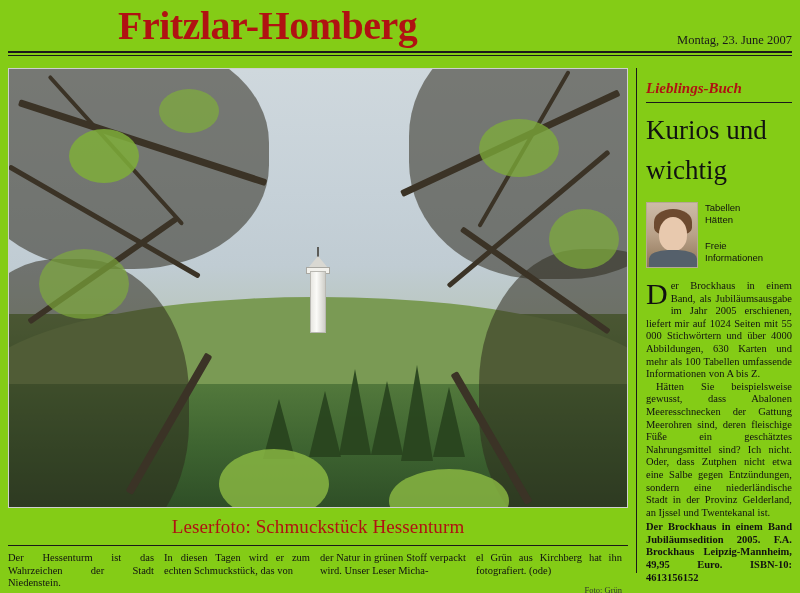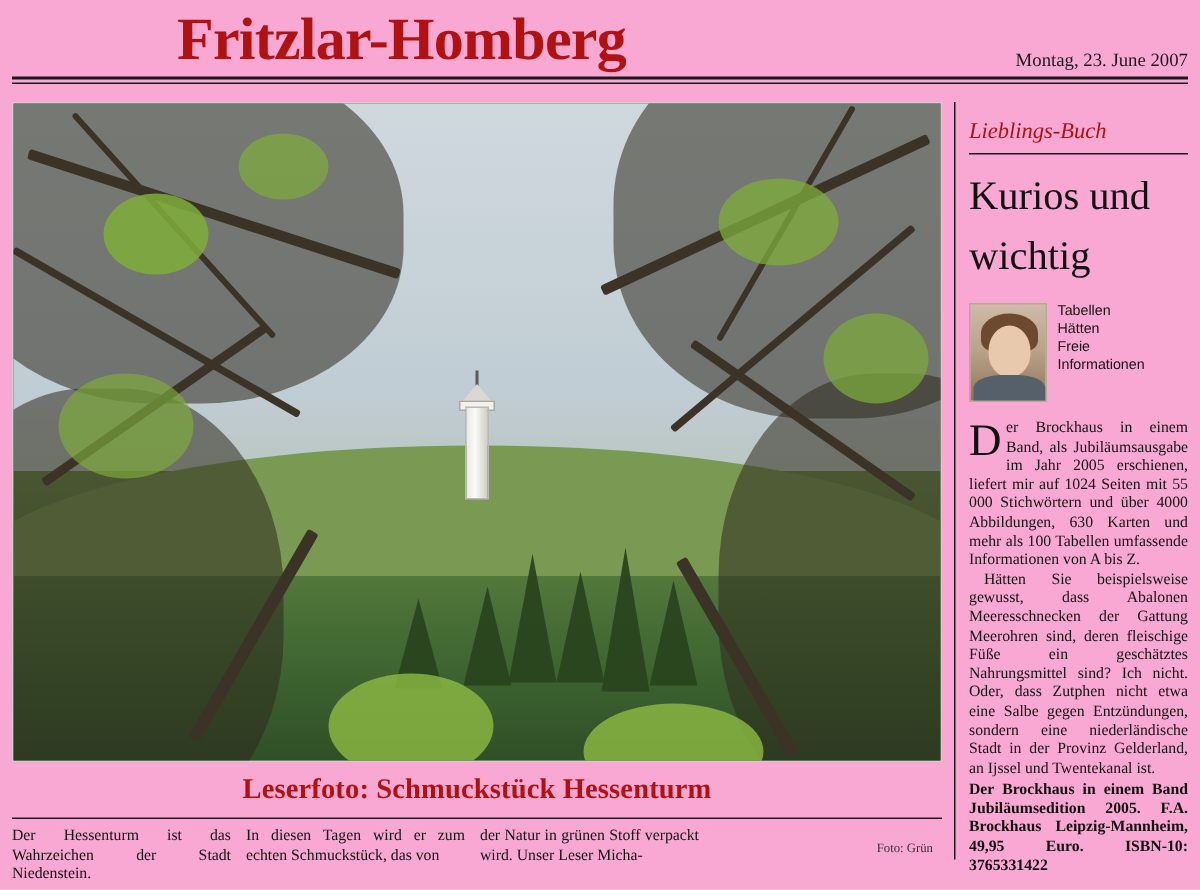--- a/index.html
+++ b/index.html
@@ -12,21 +12,21 @@
     height: 593px;
     font-family: "Liberation Serif", serif;
     color: #111;
     overflow: hidden;
     position: relative;
   }
   .page {
     position: relative;
     width: 800px;
     height: 593px;
-    background: #f9a8d4;
+    background: #84cc16;
   }
 
   
   .masthead {
     position: absolute;
     left: 0; top: 0;
     width: 800px;
     height: 58px;
   }
   .masthead-title {
@@ -180,21 +180,21 @@
     border-radius: 45%;
     background: #2d2a1e;
     opacity: 0.55;
   }
 
   
   .photo-headline {
     width: 620px;
     text-align: center;
     font-family: "Liberation Serif", serif;
-    font-weight: bold;
+    font-weight: normal;
     font-size: 19px;
     color: #b01212;
     margin-top: 8px;
     letter-spacing: 0.1px;
   }
   .rule-caption {
     width: 620px;
     height: 1px;
     background: #1a1a1a;
     margin-top: 7px;
@@ -234,21 +234,21 @@
 
   
   .side-col {
     position: absolute;
     left: 646px;
     top: 68px;
     width: 146px;
   }
   .side-kicker {
     font-family: "Liberation Serif", serif;
-    font-weight: normal;
+    font-weight: bold;
     font-style: italic;
     font-size: 15px;
     color: #b01212;
     margin: 12px 0 0 0;
   }
   .side-rule {
     width: 146px;
     height: 1px;
     background: #1a1a1a;
     margin-top: 5px;
@@ -296,20 +296,21 @@
     background: #55606b;
   }
   .author-meta {
     margin-left: 7px;
     font-family: "Liberation Sans", sans-serif;
     font-size: 9.5px;
     line-height: 12px;
     color: #111;
   }
   .author-role {
+    margin-top: 14px;
   }
   .side-body {
     margin-top: 12px;
     font-family: "Liberation Serif", serif;
     font-size: 10.5px;
     line-height: 12.6px;
     text-align: justify;
     color: #111;
   }
   .side-body p { margin: 0 0 0 0; text-indent: 10px; }
@@ -388,20 +389,21 @@
     </div>
 
     <div class="photo-headline">Leserfoto: Schmuckstück Hessenturm</div>
     <div class="rule-caption"></div>
 
     <div class="caption-cols">
       <div class="cap-col">Der Hessenturm ist das Wahrzeichen der Stadt Niedenstein.</div>
       <div class="cap-col">In diesen Tagen wird er zum echten Schmuckstück, das von</div>
       <div class="cap-col">der Natur in grünen Stoff verpackt wird. Unser Leser Micha-</div>
       <div class="cap-col">
+        <span>el Grün aus Kirchberg hat ihn fotografiert. (ode)</span>
         <div class="cap-credit">Foto: Grün</div>
       </div>
     </div>
   </div>
 
   <div class="v-rule"></div>
 
   <div class="side-col">
     <div class="side-kicker">Lieblings-Buch</div>
     <div class="side-rule"></div>
@@ -419,17 +421,17 @@
         <div class="author-role">Freie</div>
         <div>Informationen</div>
       </div>
     </div>
 
     <div class="side-body">
       <p class="first">
         <span class="dropcap">D</span><span>er Brockhaus in einem Band, als Jubiläumsausgabe im Jahr 2005 erschienen, liefert mir auf 1024 Seiten mit 55 000 Stichwörtern und über 4000 Abbildungen, 630 Karten und mehr als 100 Tabellen umfassende Informationen von A bis Z.</span>
       </p>
       <p>Hätten Sie beispielsweise gewusst, dass Abalonen Meeresschnecken der Gattung Meerohren sind, deren fleischige Füße ein geschätztes Nahrungsmittel sind? Ich nicht. Oder, dass Zutphen nicht etwa eine Salbe gegen Entzündungen, sondern eine niederländische Stadt in der Provinz Gelderland, an Ijssel und Twentekanal ist.</p>
-      <p class="side-body-bold" style="text-indent:0; margin-top:2px;">Der Brockhaus in einem Band Jubiläumsedition 2005. F.A. Brockhaus Leipzig-Mannheim, 49,95 Euro. ISBN-10: 3765331422</p>
+      <p class="side-body-bold" style="text-indent:0; margin-top:2px;">Der Brockhaus in einem Band Jubiläumsedition 2005. F.A. Brockhaus Leipzig-Mannheim, 49,95 Euro. ISBN-10: 4613156152</p>
     </div>
   </div>
 
 </div>
 
 </body></html>

